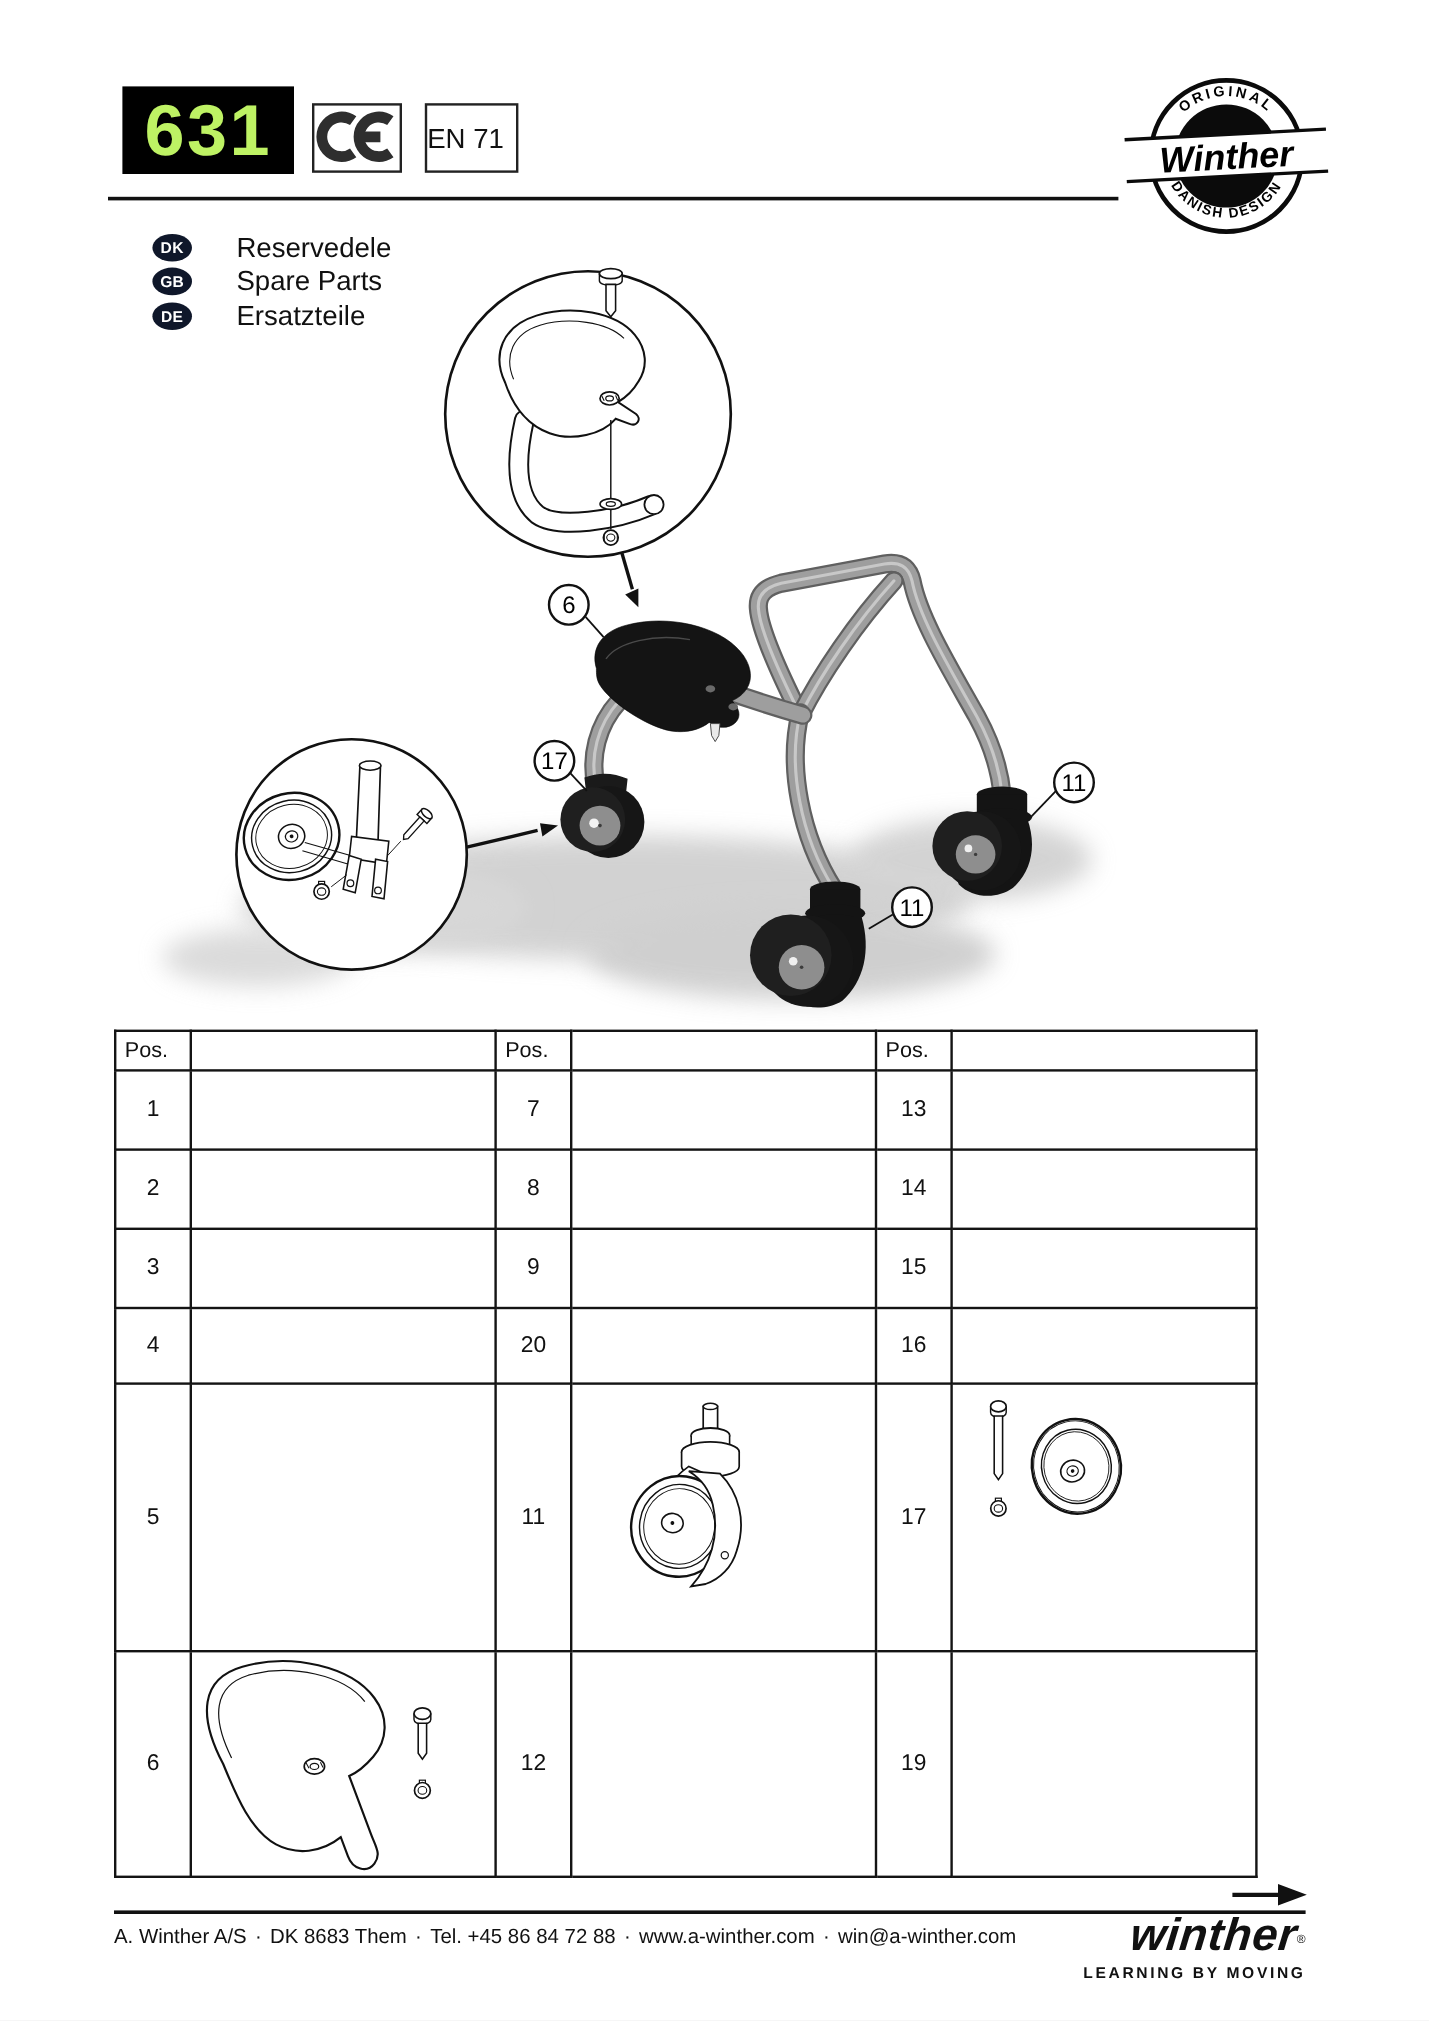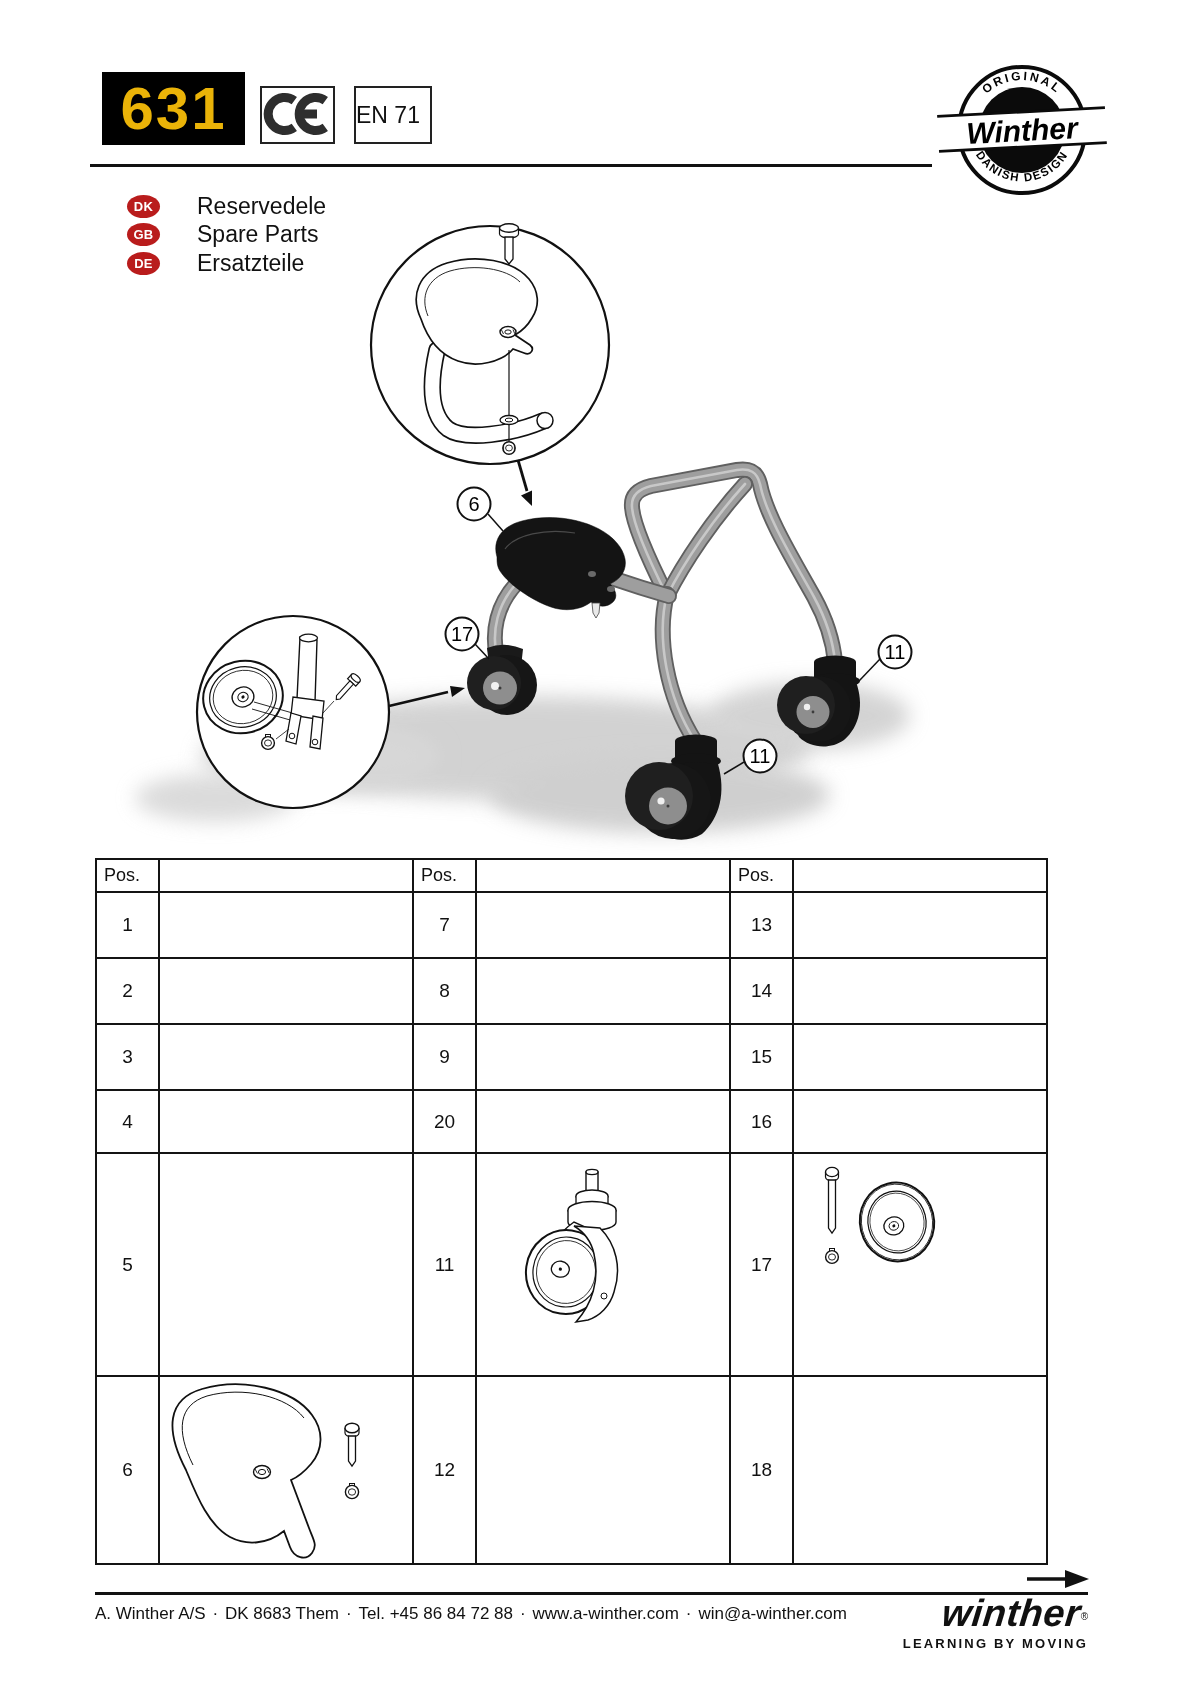--- a/index.html
+++ b/index.html
@@ -1,30 +1,30 @@
 <!DOCTYPE html>
 <html><head>
 <meta charset="utf-8">
 <style>
   html,body{margin:0;padding:0;background:#e8e8e8;}
   .page{position:relative;width:1191px;height:1684px;background:#fff;
         font-family:"Liberation Sans",sans-serif;color:#111;overflow:hidden;margin:0 auto;}
   .abs{position:absolute;}
 
   
-  .product-badge{left:102px;top:72px;width:143px;height:73px;background:#000;color:#eab308;
+  .product-badge{left:102px;top:72px;width:143px;height:73px;background:#000;color:#bef264;
        display:flex;align-items:center;justify-content:center;font-size:60px;font-weight:bold;letter-spacing:2px;}
   .ce-box{left:260px;top:86px;width:75px;height:58px;border:2.5px solid #222;box-sizing:border-box;}
   .en-box{left:354px;top:86px;width:78px;height:58px;border:2.5px solid #222;box-sizing:border-box;
        display:flex;align-items:center;justify-content:flex-start;font-size:23px;}
   .top-rule{left:90px;top:164px;width:842px;height:3px;background:#111;}
 
   
   .lang-row{left:127px;height:23px;display:flex;align-items:center;}
-  .lang-badge{width:33px;height:23px;border-radius:50%;background:#b91c1c;color:#fff;
+  .lang-badge{width:33px;height:23px;border-radius:50%;background:#0f172a;color:#fff;
        display:flex;align-items:center;justify-content:center;font-size:13px;font-weight:bold;letter-spacing:.3px;}
   .lang-label{position:absolute;left:70px;font-size:23px;white-space:nowrap;}
 
   
   table.parts{position:absolute;left:95px;top:858px;border-collapse:collapse;table-layout:fixed;
        width:917px;border:2.5px solid #141414;}
   table.parts td{border:2px solid #141414;padding:0;vertical-align:middle;}
   td.pos{width:54px;text-align:center;font-size:19px;}
   td.pos.hdr{text-align:left;padding-left:7px;font-size:18px;}
   td.part{width:252px;}
@@ -126,21 +126,21 @@
       <td class="pos">11</td>
       <td class="part"></td>
       <td class="pos">17</td>
       <td class="part"></td>
     </tr>
     <tr class="r6">
       <td class="pos">6</td>
       <td class="part"></td>
       <td class="pos">12</td>
       <td class="part"></td>
-      <td class="pos">18</td>
+      <td class="pos">19</td>
       <td class="part"></td>
     </tr>
   </tbody>
     </table>
 
   <div class="abs bottom-rule"></div>
   <div class="abs footer-contact">
     <span>A. Winther A/S</span>
     <span>·</span>
     <span>DK 8683 Them</span>

